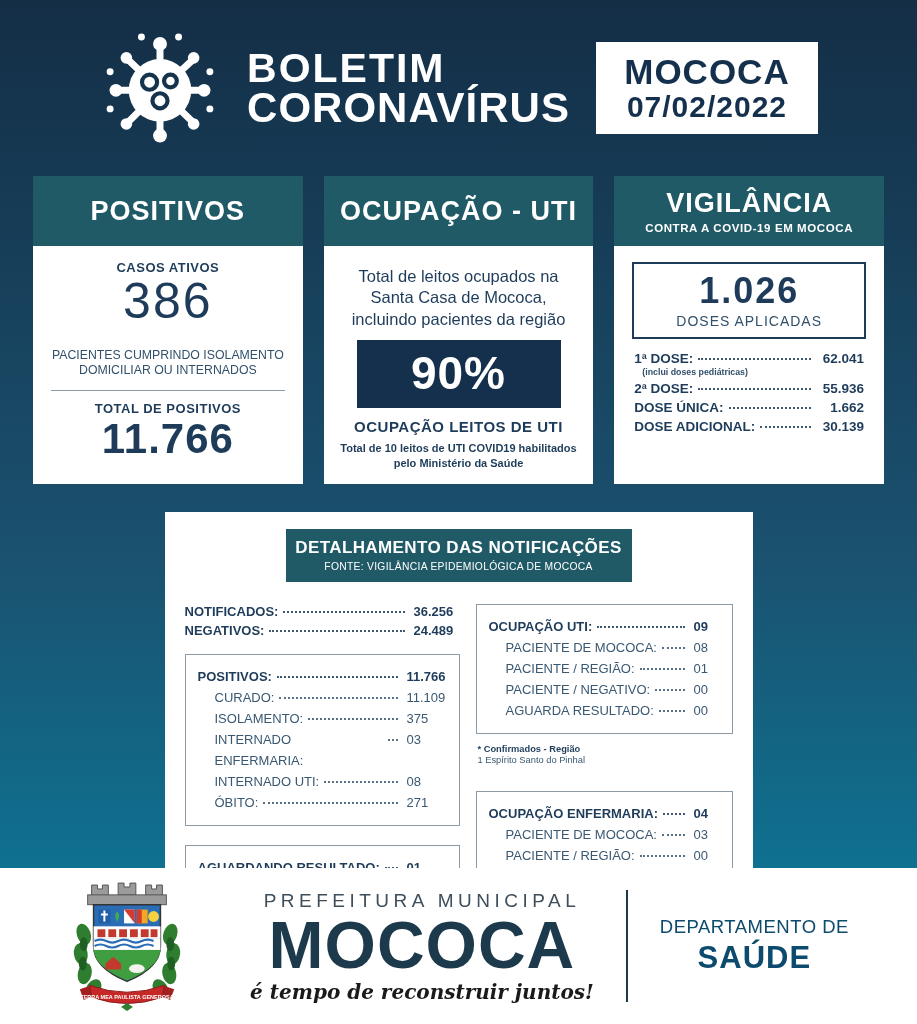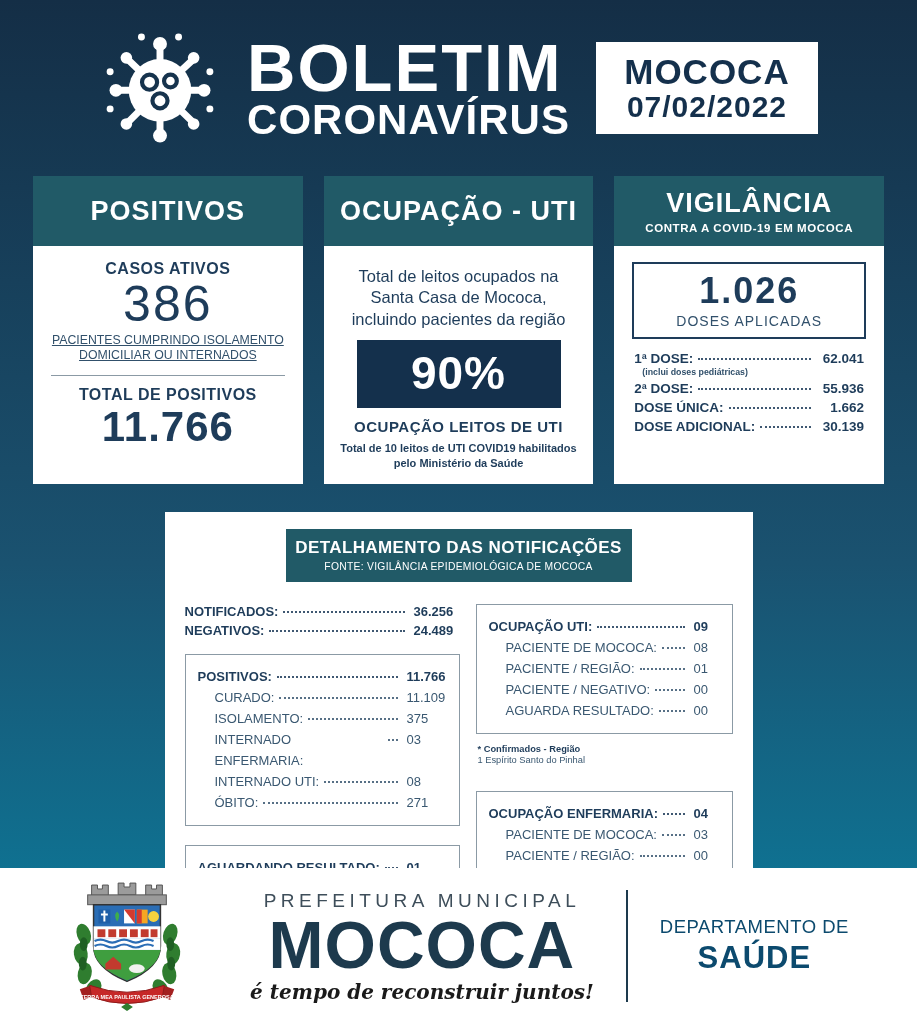--- a/index.html
+++ b/index.html
@@ -6,36 +6,36 @@
   html,body { background:#0c2236; }
   body { font-family:"Liberation Sans", sans-serif; }
   .page{
     position:relative; width:917px; height:1024px; margin:0 auto; overflow:hidden;
     background:linear-gradient(180deg,#142e46 0%, #1a5270 55%, #0f7191 85%);
   }
   
   .hdr{ display:flex; align-items:center; justify-content:center; gap:26px; padding:30px 10px 26px; }
   .virus-wrap{ width:122px; height:116px; flex:0 0 auto; }
   .title-block{ color:#fff; text-align:left; line-height:.95; }
-  .title-1{ font-size:67px; font-weight:800; letter-spacing:2px; }
+  .title-1{ font-size:41px; font-weight:800; letter-spacing:2px; }
   .title-2{ font-size:42px; font-weight:800; letter-spacing:1px; }
   .date-box{ background:#fff; padding:12px 24px 10px; text-align:center; min-width:222px; }
   .date-city{ font-size:35px; font-weight:800; color:#14304c; letter-spacing:1px; line-height:1.05;}
   .date-val{ font-size:30px; font-weight:800; color:#14304c; letter-spacing:1px; }
   
   .cards{ display:flex; gap:21px; padding:4px 33px 0; }
   .card{ flex:1; display:flex; flex-direction:column; }
   .card-h{ background:#215a67; color:#fff; height:70px; display:flex; flex-direction:column; align-items:center; justify-content:center; text-align:center; }
   .card-h .ch-title{ font-size:27px; font-weight:800; letter-spacing:1px; }
   .card-h .ch-sub{ font-size:11.5px; font-weight:700; letter-spacing:.6px; margin-top:3px; }
   .card-b{ background:#fff; flex:1; color:#1e3c5a; text-align:center; padding:14px 12px; height:203px; }
-  .lbl-big{ font-size:16px; font-weight:800; letter-spacing:.5px; }
+  .lbl-big{ font-size:13px; font-weight:800; letter-spacing:.5px; }
   .num-huge{ font-size:50px; font-weight:400; letter-spacing:2px; line-height:1.05; }
   .num-big{ font-size:42px; font-weight:800; letter-spacing:1px; line-height:1.1; }
-  .caption{ font-size:12.3px; color:#31506b; margin-top:2px; line-height:1.25;text-decoration:underline; }
+  .caption{ font-size:12.3px; color:#31506b; margin-top:20px; line-height:1.25; }
   .card-div{ border:none; border-top:1px solid #8b9aa5; margin:12px 6px 10px; }
   .uti-desc{ font-size:16.5px; line-height:1.3; margin:6px 2px 10px; }
   .uti-box{ background:#14304c; color:#fff; width:204px; margin:0 auto; padding:6px 0 8px; }
   .uti-pct{ font-size:46px; font-weight:800; letter-spacing:1px; }
   .uti-lbl{ font-size:15px; font-weight:800; letter-spacing:.5px; margin-top:10px; }
   .uti-note{ font-size:11px; font-weight:700; line-height:1.3; margin-top:6px; color:#1e3c5a; }
   .vac-hl{ border:2px solid #1e3c5a; margin:2px 6px 12px; padding:6px 4px 8px; }
   .vac-hl-num{ font-size:36px; font-weight:800; letter-spacing:2px; }
   .vac-hl-lbl{ font-size:14px; letter-spacing:1px; color:#31506b; margin-top:1px; }
   .vac-lines{ padding:0 8px; }

